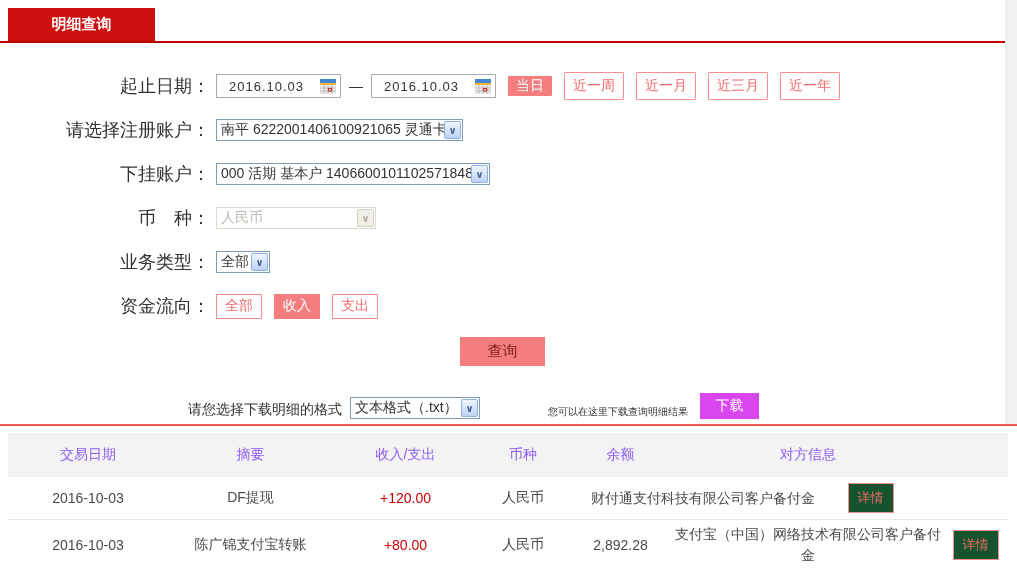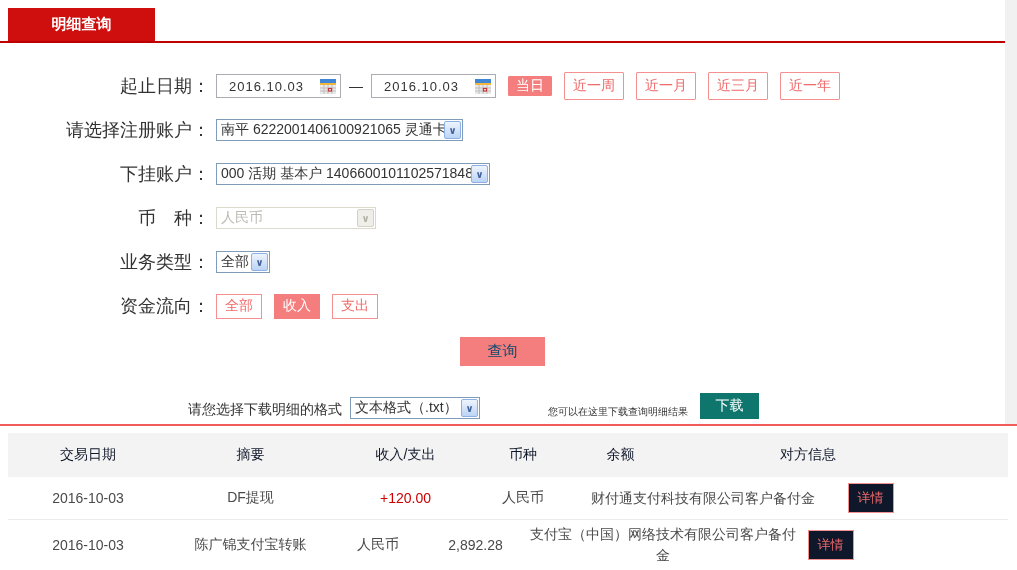--- a/index.html
+++ b/index.html
@@ -38,42 +38,42 @@
                display:flex; align-items:center; justify-content:center; }
   .xp-select.disabled { border-color:#dcd9cd; cursor:default; }
   .xp-select.disabled .sel-text { color:#bcbcb4; }
   .xp-select.disabled .sel-arrow { border-color:#d5d2c5; background:#efeee8; color:#b3b0a4; }
 
   .flow-btn { font-size:14px; width:46px; height:25px; margin-right:12px; cursor:pointer; font-family:inherit; }
   .flow-btn.outline { background:#fff; border:1px solid #f59090; color:#f06a6a; }
   .flow-btn.solid { background:#f47e7e; border:1px solid #f47e7e; color:#fff; }
 
   .query-row { width:1005px; display:flex; justify-content:center; margin-top:18px; }
-  .query-btn { width:85px; height:29px; background:#f47e7e; color:#0c4a6e; border:none; font-size:15px;
+  .query-btn { width:85px; height:29px; background:#f47e7e; color:#7f1d1d; border:none; font-size:15px;
                cursor:pointer; font-family:inherit; }
 
   .dl-row { display:flex; align-items:flex-end; margin-top:27px; height:26px; }
   .dl-label { margin-left:188px; font-size:14px; color:#333; }
   .dl-select { width:130px; margin-left:8px; }
   .dl-hint { margin-left:68px; font-size:10px; color:#333; }
-  .dl-btn { margin-left:12px; width:59px; height:26px; background:#0f766e; color:#fff; border:none;
+  .dl-btn { margin-left:12px; width:59px; height:26px; background:#d946ef; color:#fff; border:none;
             font-size:14px; cursor:pointer; font-family:inherit; }
 
   .table-section { position:absolute; top:424px; left:0; width:1017px; }
   .table-topline { width:1017px; height:2px; background:#f05c5c; }
   .tbl { margin:7px 8px 0 8px; width:1000px; }
   .tr { display:flex; align-items:center; }
   .tr.body-row { border-bottom:1px solid #eaeaea; background:#fff; }
-  .thead { background:#f3f3f3; height:44px; color:#0f172a; font-size:14px; }
+  .thead { background:#f3f3f3; height:44px; color:#8b5cf6; font-size:14px; }
   .td,.th { display:flex; align-items:center; justify-content:center; text-align:center; padding:4px 2px; }
   .c1{width:160px;} .c2{width:165px;} .c3{width:145px;} .c4{width:90px;} .c5{width:105px;} .c6{width:270px;} .c7{width:65px;}
   .body-row { min-height:43px; font-size:14px; color:#4a4a4a; }
   .td.amount { color:#cc0000; }
   .td.c6 { line-height:1.5; }
-  .detail-btn { background:#0f172a; border:1px solid #f59090; color:#f06a6a; font-size:13px;
+  .detail-btn { background:#14532d; border:1px solid #f59090; color:#f06a6a; font-size:13px;
                 padding:5px 9px; cursor:pointer; font-family:inherit; }
 </style>
 </head>
 <body>
 
 <div class="page">
   <div class="right-strip"></div>
 
   <div class="tab-bar">
     <div class="tab">明细查询</div>
@@ -214,20 +214,21 @@
         <span class="td c4">人民币</span>
         <span class="td c6">财付通支付科技有限公司客户备付金</span>
         <span class="td c7">
           <button class="detail-btn">详情</button>
         </span>
       </div>
 
       <div class="tr body-row">
         <span class="td c1">2016-10-03</span>
         <span class="td c2">陈广锦支付宝转账</span>
+        <span class="td c3 amount">+80.00</span>
         <span class="td c4">人民币</span>
         <span class="td c5">2,892.28</span>
         <span class="td c6">支付宝（中国）网络技术有限公司客户备付金</span>
         <span class="td c7">
           <button class="detail-btn">详情</button>
         </span>
       </div>
     </div>
   </div>
 </div>

